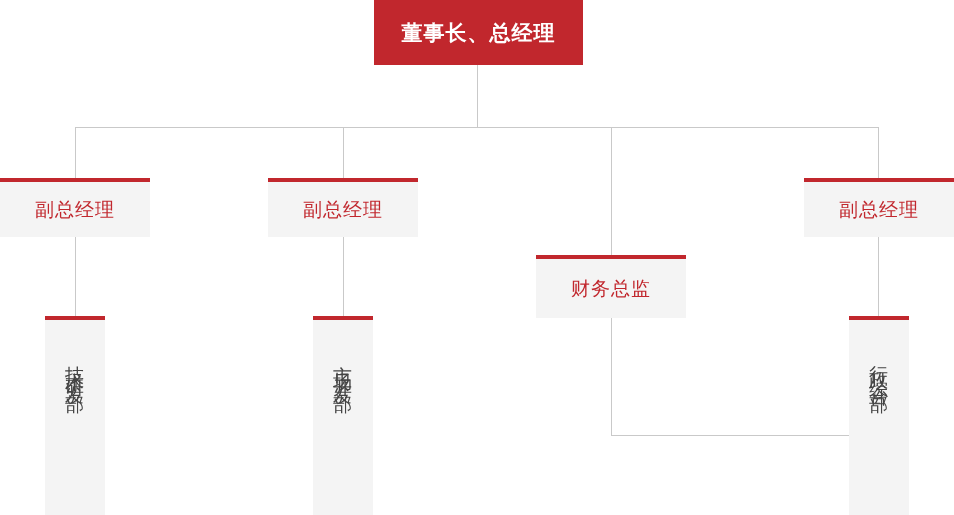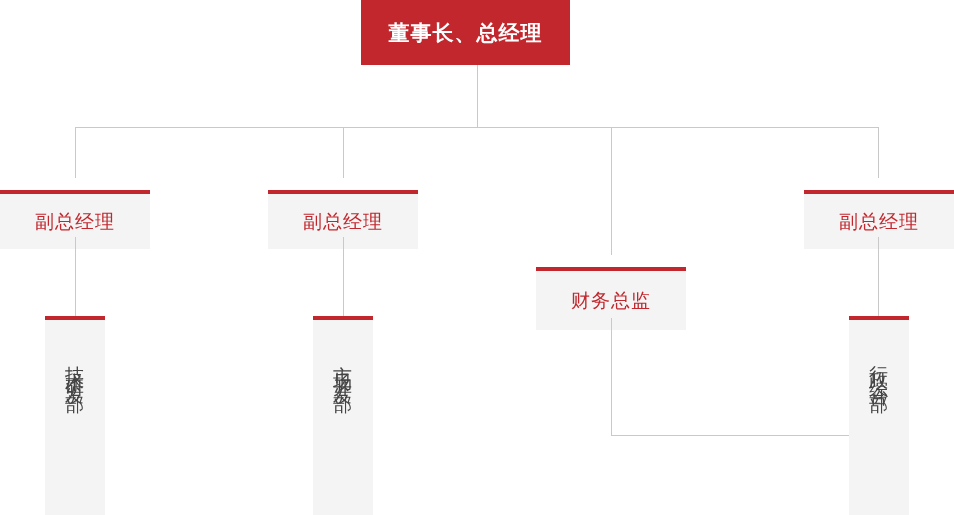--- a/index.html
+++ b/index.html
@@ -49,21 +49,20 @@
 
   .node-sub {
     background: #f4f4f4;
     border-top: 4px solid #c1272d;
     color: #c1272d;
     display: flex;
     align-items: center;
     justify-content: center;
     font-size: 19px;
     letter-spacing: 1px;
-    margin-top: 12px;
   }
 
   .node-dept {
     background: #f4f4f4;
     border-top: 4px solid #c1272d;
     color: #444444;
     display: flex;
     align-items: flex-start;
     justify-content: center;
     font-size: 19px;
@@ -74,21 +73,21 @@
     letter-spacing: 7px;
     margin-top: 30px;
     line-height: 1;
   }
 </style>
 </head>
 <body>
 
 <div id="org-chart">
 
-  <div class="node node-root" style="left:361px; top:0px; width:209px; height:65px;">
+  <div class="node node-root" style="left:374px; top:0px; width:209px; height:65px;">
     <span>董事长、总经理</span>
   </div>
 
   <div class="conn-v" style="left:477px; top:65px; height:62px;"></div>
 
   <div class="conn-h" style="left:75px; top:127px; width:804px;"></div>
 
   <div class="conn-v" style="left:75px; top:127px; height:51px;"></div>
   <div class="conn-v" style="left:343px; top:127px; height:51px;"></div>
   <div class="conn-v" style="left:611px; top:127px; height:128px;"></div>

